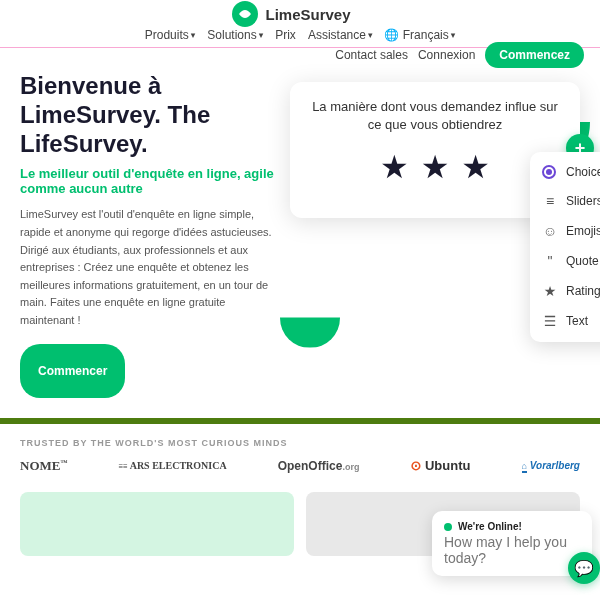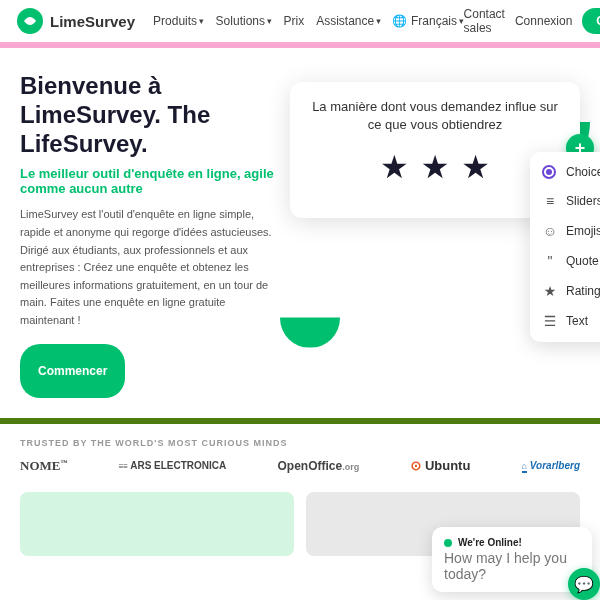--- a/index.html
+++ b/index.html
@@ -1,21 +1,21 @@
 <!DOCTYPE html>
 <html><head>
   <meta charset="utf-8">
   <style>
     * { margin: 0; padding: 0; box-sizing: border-box; }
     body { font-family: 'Segoe UI', Arial, sans-serif; font-size: 14px; color: #333; background: #fff; width: 600px; height: 600px; overflow: hidden; }
 
     
     nav {
       display: flex; align-items: center; padding: 0 16px; height: 48px;
-      border-bottom: 6px solid #f9a8d4; background: #fff; position: relative; z-index: 10;
+      border-bottom: 1px solid #f9a8d4; background: #fff; position: relative; z-index: 10; flex-direction: column;
     }
     .nav-logo { display: flex; align-items: center; gap: 6px; font-weight: 700; font-size: 15px; color: #333; margin-right: 18px; }
     .logo-icon { width: 28px; height: 28px; }
     .nav-links { display: flex; align-items: center; gap: 12px; font-size: 12px; color: #444; }
     .nav-links span { cursor: pointer; white-space: nowrap; display: flex; align-items: center; gap: 2px; }
     .nav-right { margin-left: auto; display: flex; align-items: center; gap: 10px; font-size: 12px; }
     .nav-right span { cursor: pointer; color: #444; }
     .btn-start { background: #00bf6f; color: #fff; border: none; border-radius: 20px; padding: 6px 14px; font-size: 12px; cursor: pointer; font-weight: 600; }
 
     
@@ -83,21 +83,21 @@
       display: flex; align-items: center; justify-content: center;
     }
     .choice-dot-inner { width: 6px; height: 6px; border-radius: 50%; background: #6c47d6; }
 
     
     .trusted { padding: 14px 20px 8px 20px; border-top: 6px solid #4d7c0f; }
     .trusted-label { font-size: 9px; color: #999; font-weight: 700; letter-spacing: 1px; text-align: left; margin-bottom: 10px; text-transform: uppercase; }
     .logos-row { display: flex; align-items: center; justify-content: space-between; flex-wrap: nowrap; }
     .logo-item { font-size: 13px; font-weight: 700; color: #444; white-space: nowrap; }
     .logo-nome { font-family: serif; font-weight: 900; }
-    .logo-ars { font-size: 10px; font-weight: 800; }
+    .logo-ars { font-size: 10px; font-weight: 800; font-family: Liberation Serif, serif; }
     .logo-openoffice { font-size: 12px; }
     .logo-openoffice .org { font-size: 9px; color: #888; }
     .logo-ubuntu { font-weight: 700; color: #333; }
     .logo-vorarlberg { font-size: 10px; color: #1a6eb5; font-style: italic; }
 
     
     .bottom-preview { display: flex; gap: 12px; padding: 10px 20px; }
     .preview-card { flex: 1; height: 64px; border-radius: 8px; background: #d4f5e2; }
     .preview-card2 { flex: 1; height: 64px; border-radius: 8px; background: #e8e8e8; }
 
@@ -229,20 +229,20 @@
       <span style="font-size:9px;color:#1a6eb5;border-bottom:2px solid #1a6eb5;">⌂</span> Vorarlberg
     </div>
   </div>
 </div>
 
 <div class="bottom-preview">
   <div class="preview-card"></div>
   <div class="preview-card2"></div>
 </div>
 
-<div class="chat-widget" style="position:absolute;bottom:8px;right:8px;">
+<div class="chat-widget" style="position:absolute;bottom:24px;right:8px;">
   <div class="chat-header">
     <div class="chat-dot"></div>
     <span class="chat-online">We're Online!</span>
   </div>
   <div class="chat-msg">How may I help you today?</div>
   <div class="chat-icon-btn" style="position:absolute;right:-8px;bottom:-8px;">💬</div>
 </div>
 
 </body></html>

